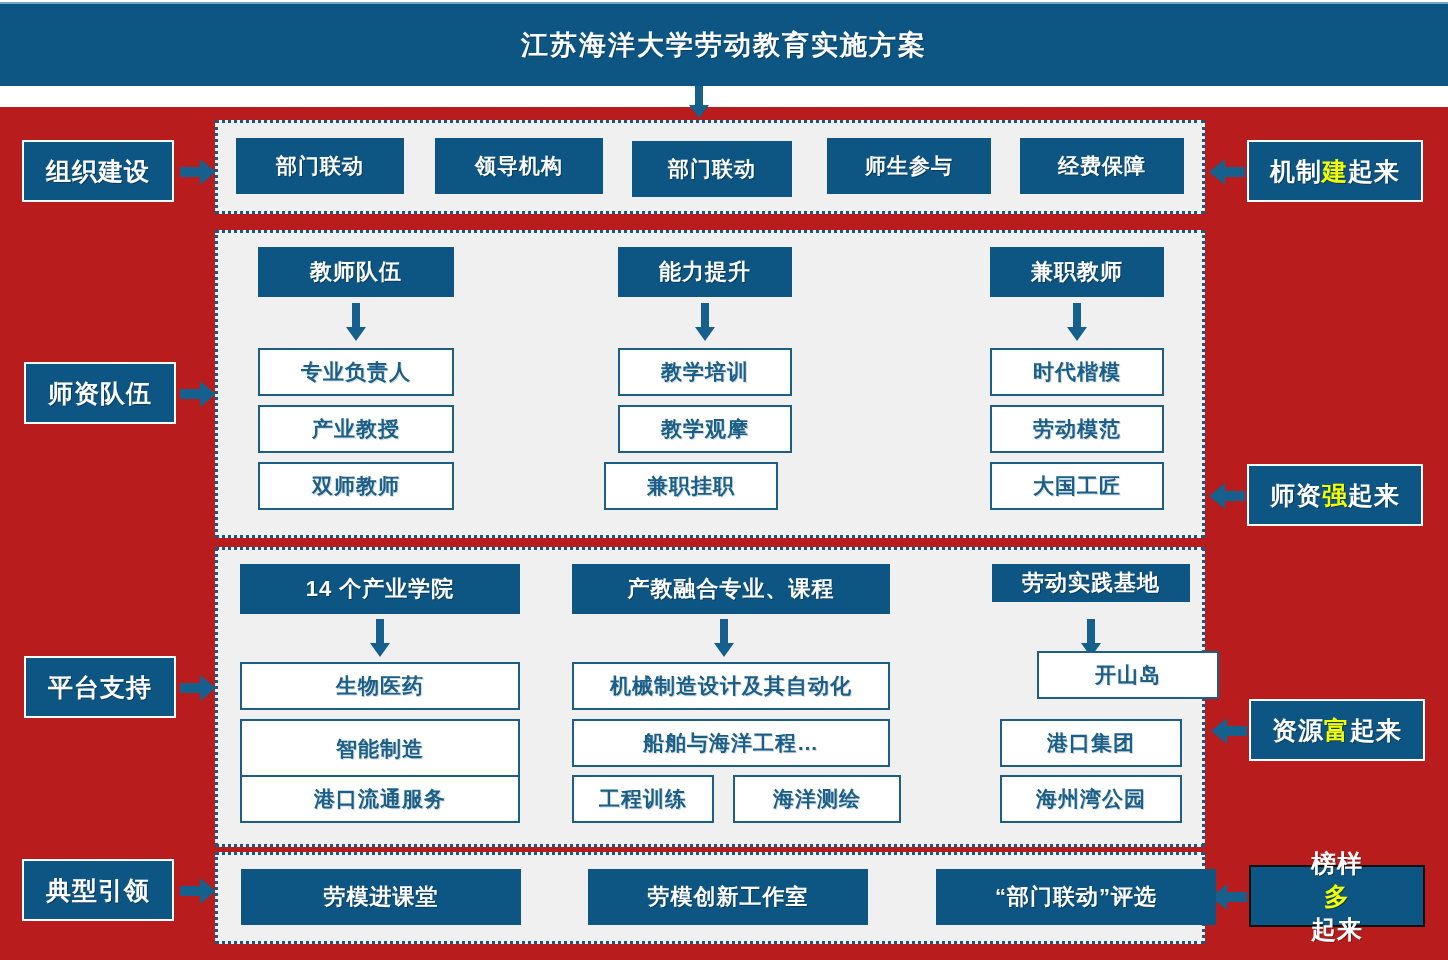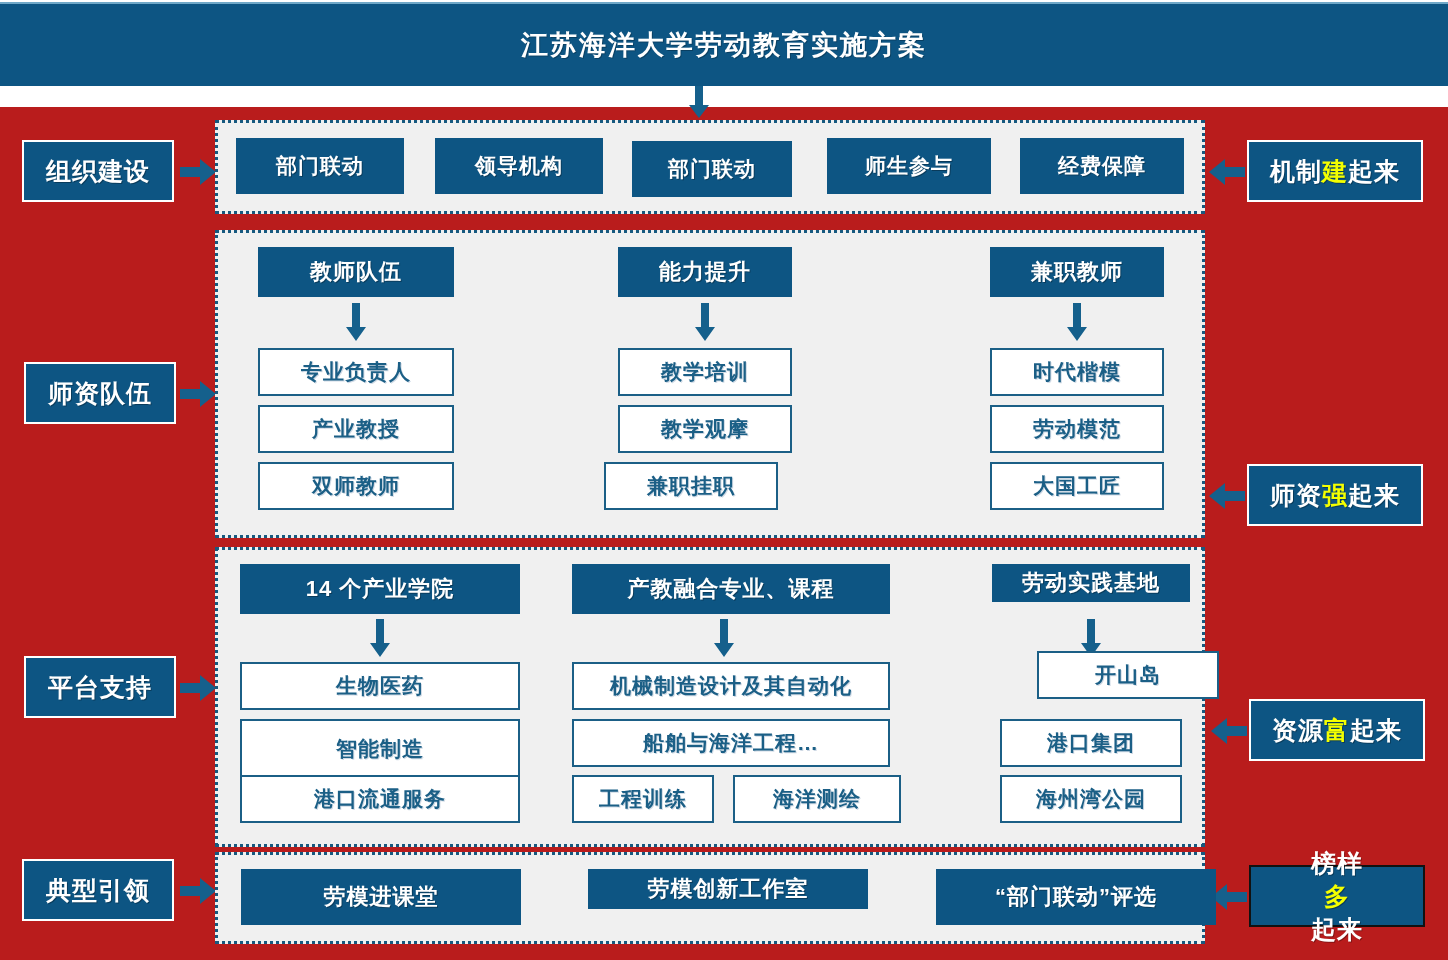--- a/index.html
+++ b/index.html
@@ -268,20 +268,20 @@
   </div>
   <div class="wbox" style="left:1000px;top:668px;width:182px;height:48px;">
     <span>海州湾公园</span>
   </div>
 
   <div class="dotted-box" style="left:215px;top:745px;width:990px;height:92px;">
   </div>
   <div class="chip" style="left:241px;top:762px;width:280px;height:56px;">
     <span>劳模进课堂</span>
   </div>
-  <div class="chip" style="left:588px;top:762px;width:280px;height:40px;">
+  <div class="chip" style="left:588px;top:762px;width:280px;height:56px;">
     <span>劳模创新工作室</span>
   </div>
   <div class="chip" style="left:936px;top:762px;width:280px;height:56px;">
     <span>“部门联动”评选</span>
   </div>
 
 </div>
 
 </body></html>

